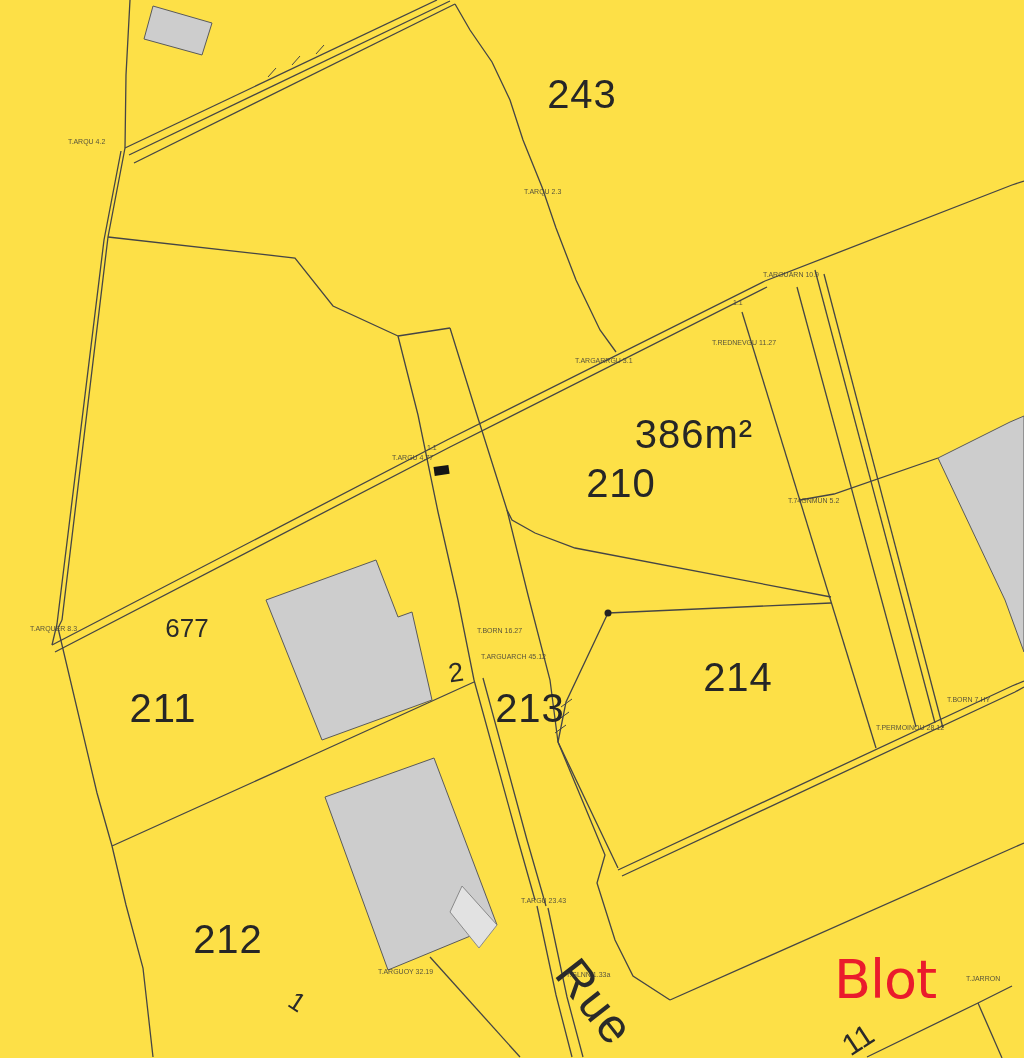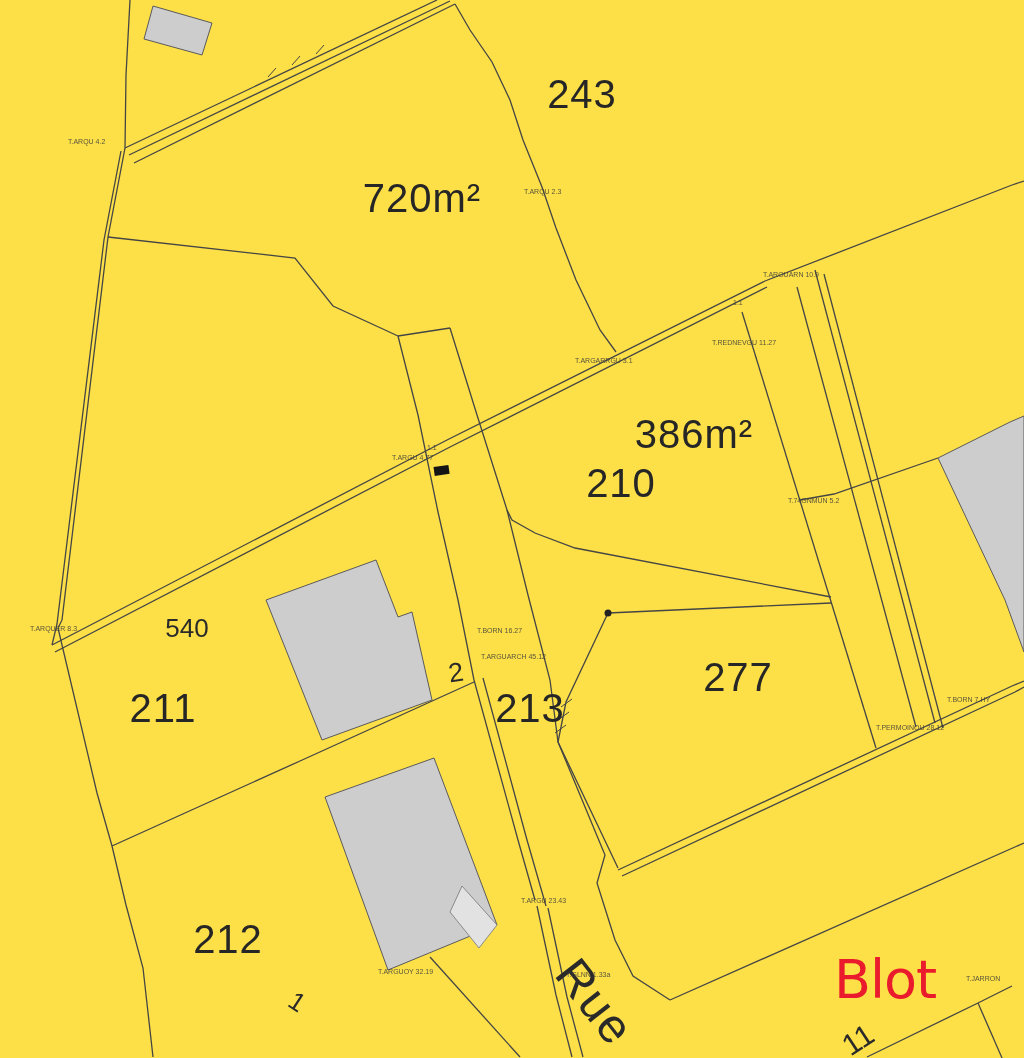--- a/index.html
+++ b/index.html
@@ -89,27 +89,26 @@
       <polygon fill="#e2e2e2" stroke="#8a8a8a" points="462,886 497,925 479,948 450,912"></polygon>
     </g>
 
     <g>
       <rect x="434" y="466" width="15" height="9" fill="#151515" transform="rotate(-8 441 470)"></rect>
       <circle cx="608" cy="613" r="3.5" fill="#222222"></circle>
     </g>
   </svg>
 
   <div class="lbl big" style="left:582px;top:94px">243</div>
-  <div class="lbl big" style="left:422px;top:198px">720m²</div>
   <div class="lbl big" style="left:694px;top:434px">386m²</div>
   <div class="lbl big" style="left:621px;top:483px">210</div>
-  <div class="lbl mid" style="left:187px;top:628px;font-size:26px">540</div>
+  <div class="lbl mid" style="left:187px;top:628px;font-size:26px">677</div>
   <div class="lbl big" style="left:163px;top:708px">211</div>
   <div class="lbl big" style="left:530px;top:708px">213</div>
-  <div class="lbl big" style="left:738px;top:677px">277</div>
+  <div class="lbl big" style="left:738px;top:677px">214</div>
   <div class="lbl big" style="left:228px;top:939px">212</div>
   <div class="lbl mid rot" style="left:456px;top:673px;transform:translate(-50%,-50%) rotate(-8deg)">2</div>
   <div class="lbl mid rot" style="left:297px;top:1002px;font-size:26px;transform:translate(-50%,-50%) rotate(33deg)">1</div>
   <div class="lbl mid rot" style="left:858px;top:1040px;font-size:30px;transform:translate(-50%,-50%) rotate(-33deg)">11</div>
 
   <div id="street-label">Rue</div>
 
   <div class="tiny" style="left:68px;top:138px">T.ARQU 4.2</div>
   <div class="tiny" style="left:524px;top:188px">T.ARQU 2.3</div>
   <div class="tiny" style="left:763px;top:271px">T.AROUARN 10.9</div>

